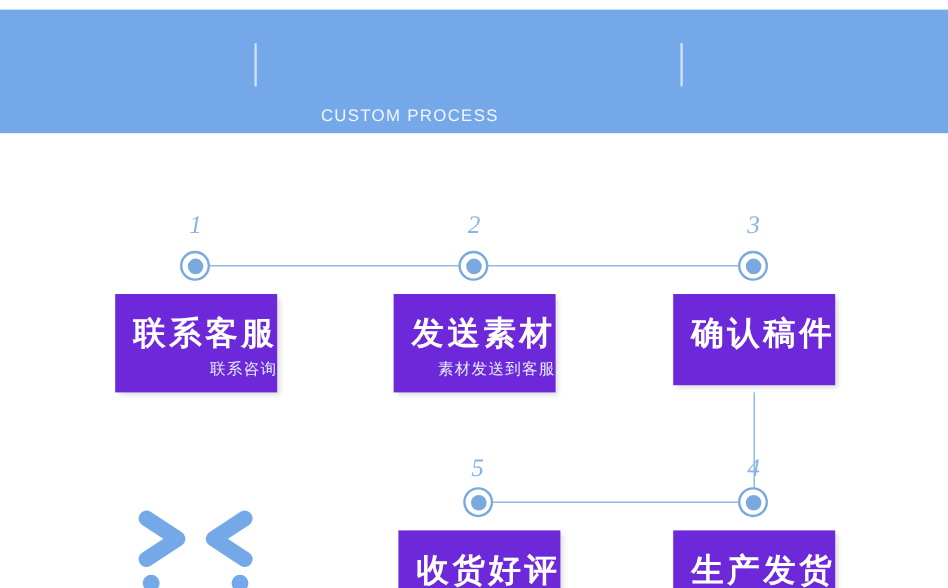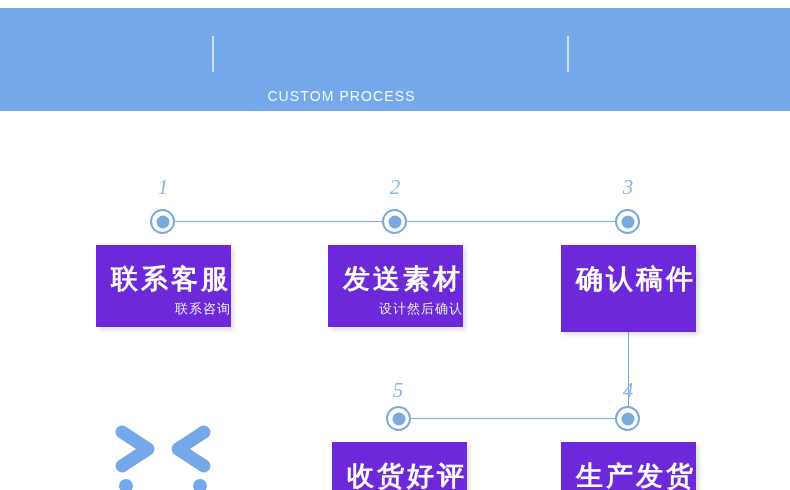--- a/index.html
+++ b/index.html
@@ -164,26 +164,26 @@
   <div class="node" style="left:150px; top:209px;"></div>
   <div class="step-box" style="left:96px; top:245px; width:135px; height:82px;">
     <div class="box-title" style="margin-top:17px;">联系客服</div>
     <div class="box-sub" style="margin-top:4px;">联系咨询</div>
   </div>
 
   <div class="step-num" style="left:375px; top:176px;">2</div>
   <div class="node" style="left:382px; top:209px;"></div>
   <div class="step-box" style="left:328px; top:245px; width:135px; height:82px;">
     <div class="box-title" style="margin-top:17px;">发送素材</div>
-    <div class="box-sub" style="margin-top:4px;">设计然后确认</div>
+    <div class="box-sub" style="margin-top:4px;">素材发送到客服</div>
   </div>
 
   <div class="step-num" style="left:608px; top:176px;">3</div>
   <div class="node" style="left:615px; top:209px;"></div>
-  <div class="step-box" style="left:561px; top:245px; width:135px; height:87px;">
+  <div class="step-box" style="left:561px; top:245px; width:135px; height:76px;">
     <div class="box-title" style="margin-top:17px;">确认稿件</div>
   </div>
 
   <div class="step-num" style="left:608px; top:379px;">4</div>
   <div class="node" style="left:615px; top:406px;"></div>
   <div class="step-box" style="left:561px; top:442px; width:135px; height:82px;">
     <div class="box-title" style="margin-top:17px;">生产发货</div>
     <div class="box-sub" style="margin-top:4px;"></div>
   </div>
 

